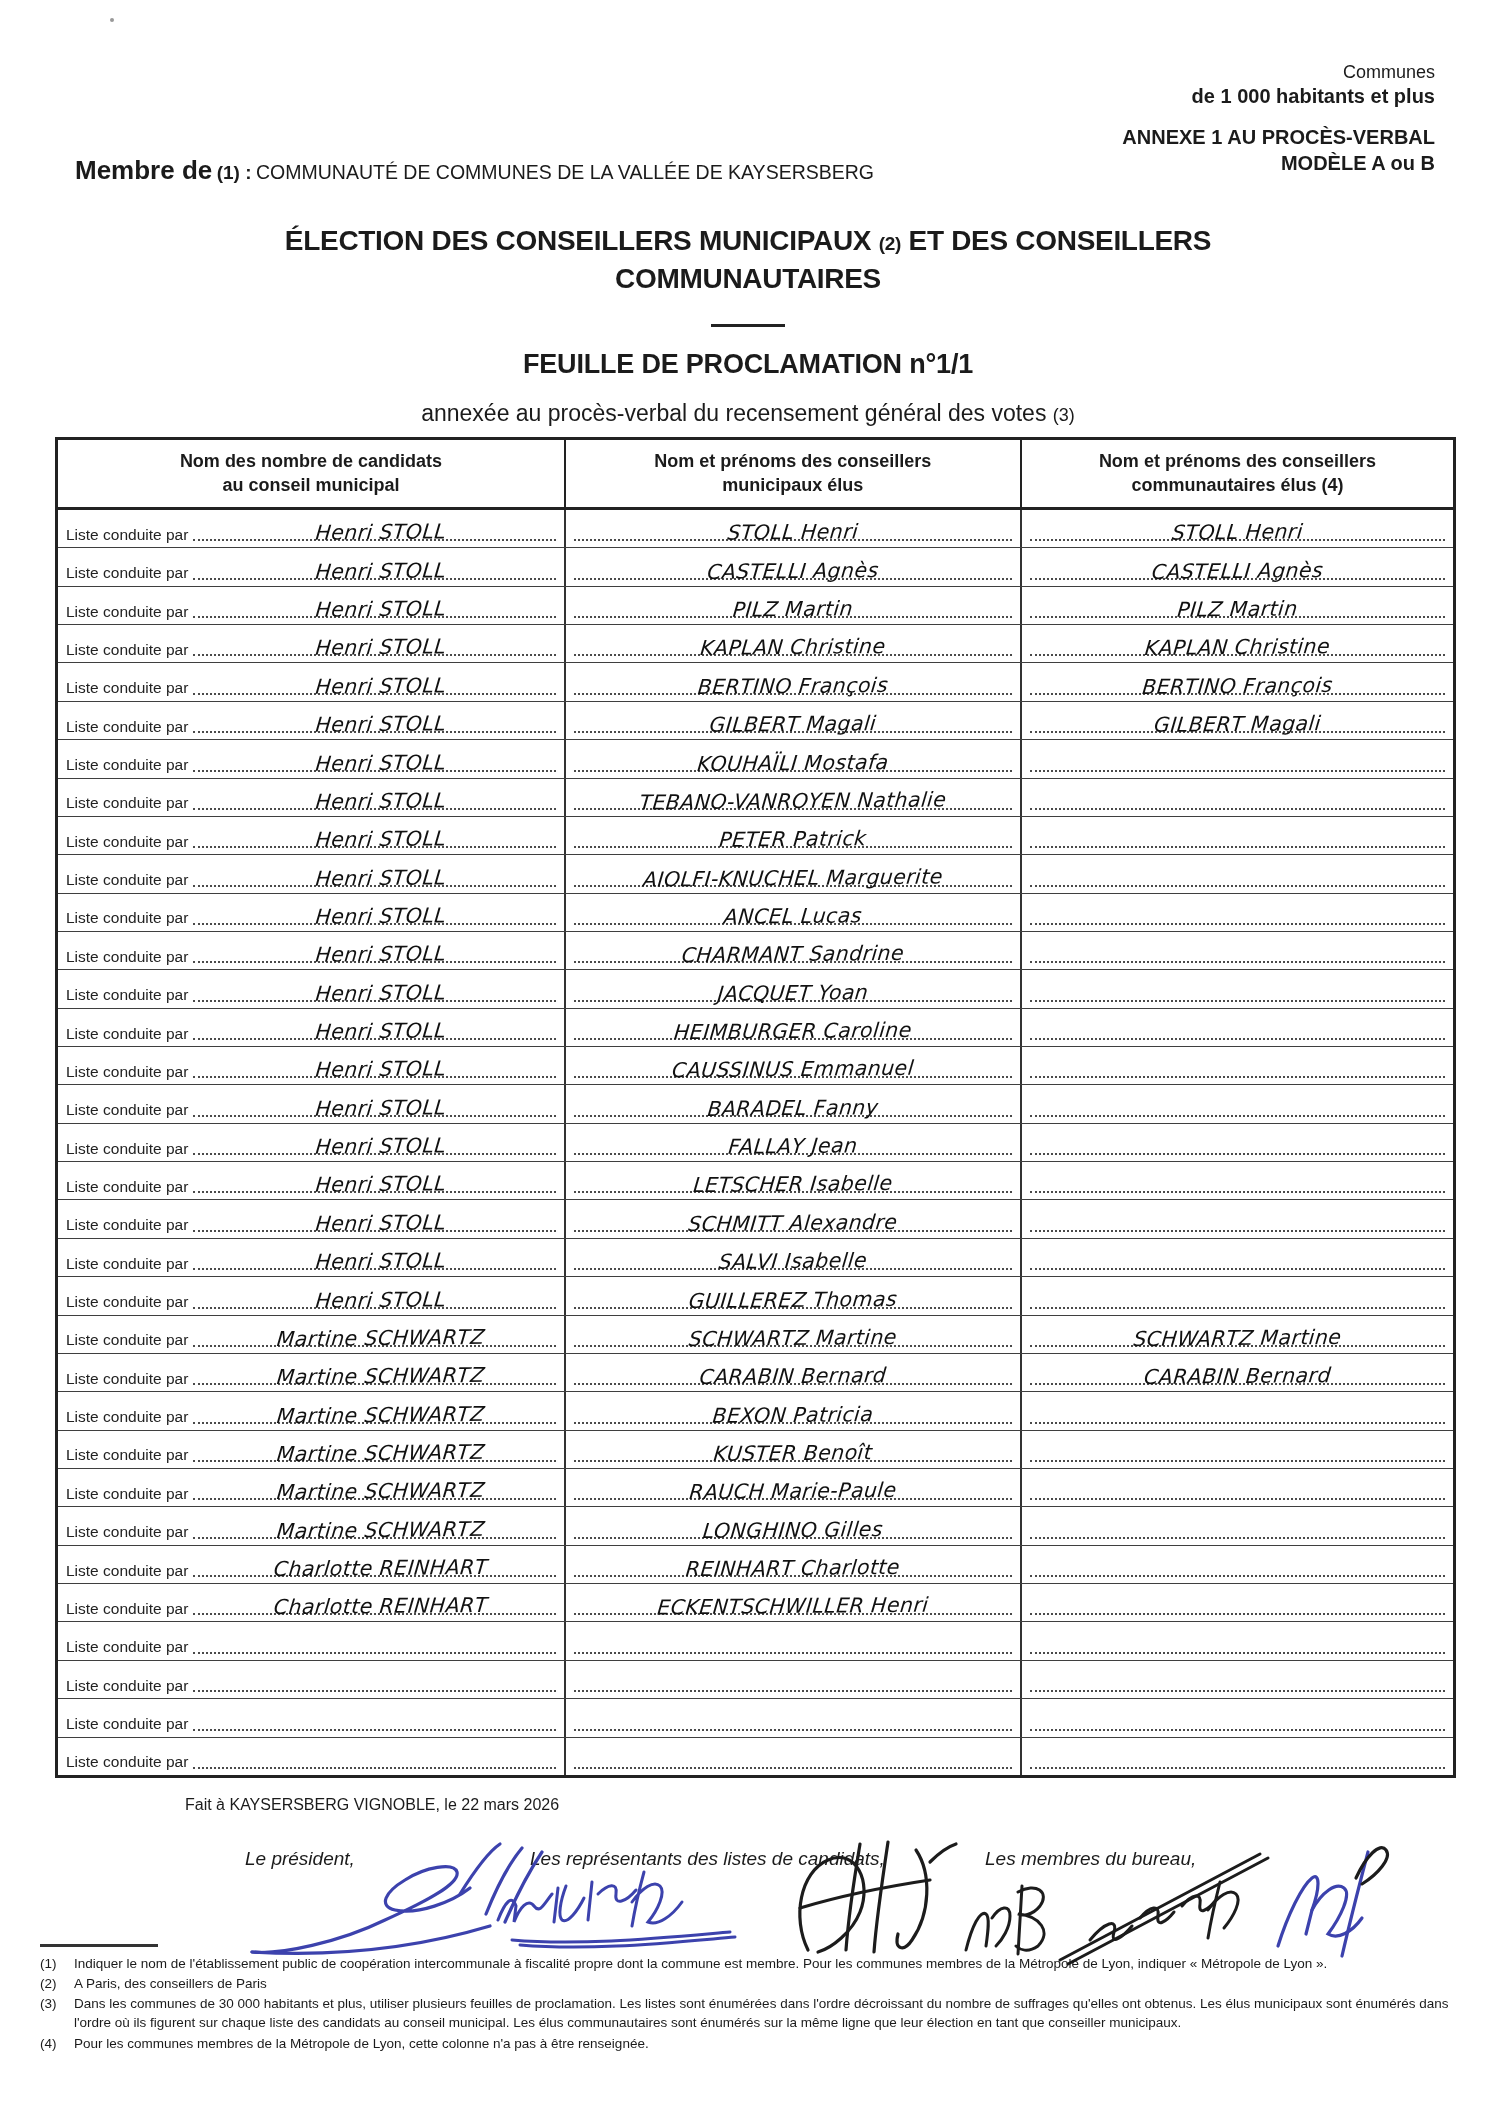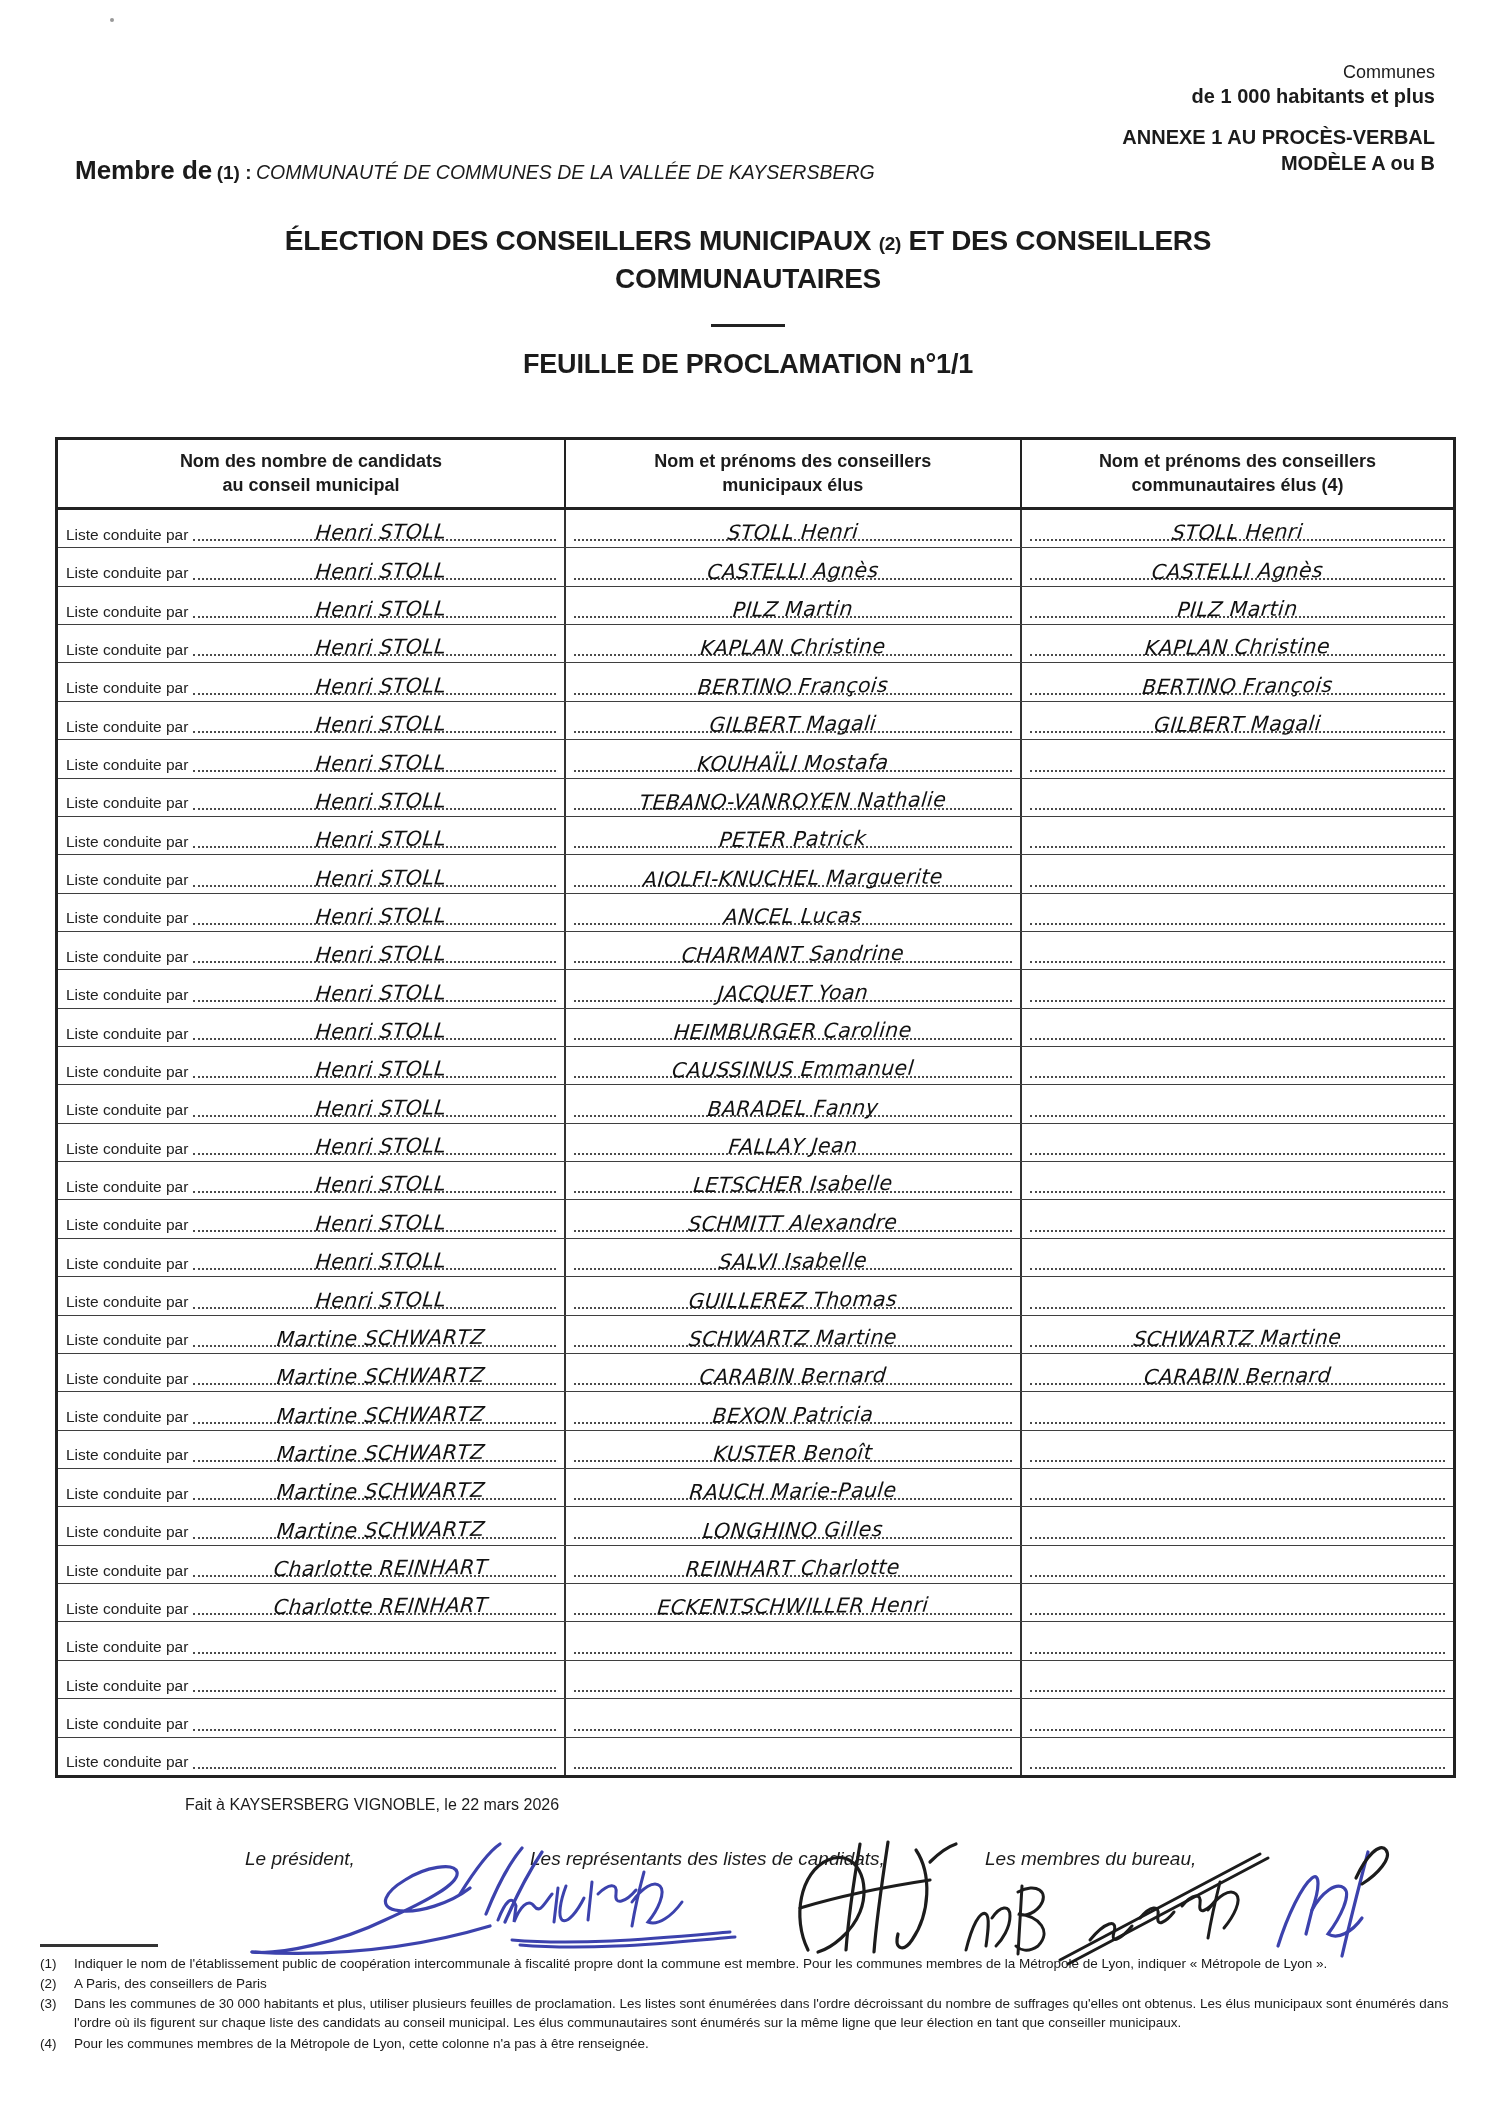--- a/index.html
+++ b/index.html
@@ -7,21 +7,21 @@
     position:relative; width:1496px; height:2116px; background:#fff;
     font-family:"Liberation Sans", sans-serif; color:#1b1b1b; margin:0 auto; overflow:hidden;
   }
   .speck{position:absolute;left:110px;top:18px;width:4px;height:4px;background:#999;border-radius:50%;}
 
   
   .commune-line{position:absolute;left:75px;top:70px;font-size:24px;font-weight:bold;letter-spacing:.2px;white-space:nowrap;}
   .membre-line{position:absolute;left:75px;top:155px;white-space:nowrap;}
   .membre-label{font-size:26px;font-weight:bold;}
   .membre-ref{font-size:19px;font-weight:bold;}
-  .membre-value{font-size:19.5px;font-style:italic;}
+  .membre-value{font-size:19.5px;}
   .header-right{position:absolute;left:1075px;top:62px;width:360px;text-align:right;}
   .hr1{font-size:18px;}
   .hr2{font-size:20px;font-weight:bold;margin-top:2px;}
   .annexe{margin-top:16px;font-size:20px;font-weight:bold;line-height:1.3;}
 
   
   .title-block{position:absolute;left:48px;top:222px;width:1400px;text-align:center;}
   .title1,.title2{font-size:28px;font-weight:bold;letter-spacing:-.3px;line-height:1.35;}
   .title1 .ref{font-size:19px;font-weight:bold;}
   .divider{width:74px;border-top:3px solid #222;margin:26px auto 0;}
@@ -83,20 +83,24 @@
 
   <div class="title-block">
     <div class="title1">
       <span>ÉLECTION DES CONSEILLERS MUNICIPAUX</span>
       <span class="ref">(2)</span>
       <span>ET DES CONSEILLERS</span>
     </div>
     <div class="title2">COMMUNAUTAIRES</div>
     <div class="divider"></div>
     <div class="feuille">FEUILLE DE PROCLAMATION n°1/1</div>
+    <div class="annexee">
+      <span>annexée au procès-verbal du recensement général des votes</span>
+      <span class="ref">(3)</span>
+    </div>
   </div>
 
   <div class="table">
     <div class="thead">
       <div class="th">
         <span>Nom des nombre de candidats</span>
         <span>au conseil municipal</span>
       </div>
       <div class="th">
         <span>Nom et prénoms des conseillers</span>

